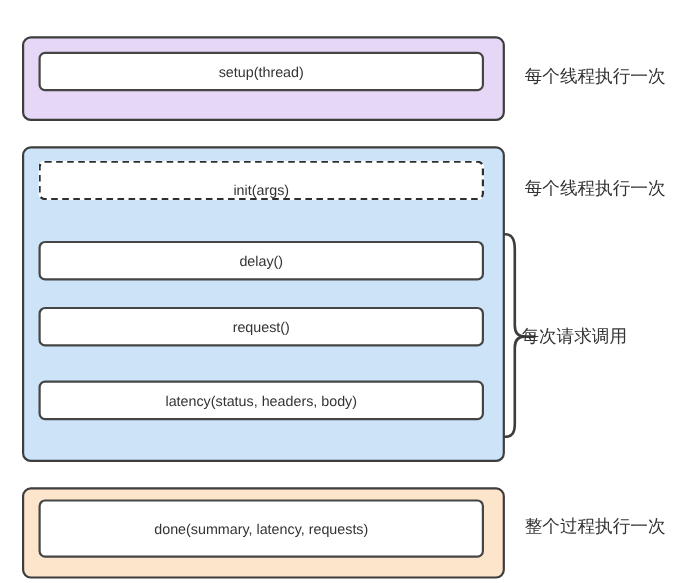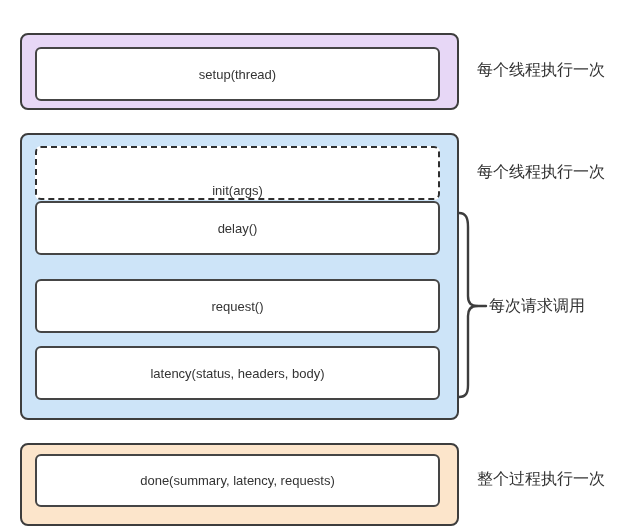--- a/index.html
+++ b/index.html
@@ -18,49 +18,49 @@
     border-radius:8px;
     box-sizing:border-box;
   }
   .container-setup{top:33px;height:77px;background:#e7d7f6;}
   .container-thread{top:133px;height:287px;background:#cde4f8;}
   .container-done{top:443px;height:83px;background:#fce5cb;}
   .func-box{
     position:absolute;
     left:13px;
     width:405px;
-    height:54px;
+    height:36px;
     background:#ffffff;
     border:2px solid #454545;
     border-radius:6px;
     box-sizing:border-box;
     display:flex;
     align-items:center;
     justify-content:center;
     font-size:13px;
     color:#333333;
   }
   .func-box.dashed{border:2px dashed #2f2f2f;}
   .setup-inner{top:12px;}
   .init-inner{top:11px;align-items:flex-end;}
-  .delay-inner{top:66px;}
+  .delay-inner{top:84px;}
   .request-inner{top:144px;}
   .response-inner{top:211px;}
   .done-inner{top:9px;height:53px;}
   .side-label{
     position:absolute;
     left:477px;
     transform:translateY(-50%);
     font-size:16px;
     color:#333333;
     white-space:nowrap;
   }
   .label-setup{top:70px;}
   .label-init{top:172px;}
-  .label-brace{top:306px;left:489px;}
+  .label-brace{top:306px;left:474px;}
   .label-done{top:479px;text-align:right;}
   .brace-svg{
     position:absolute;
     left:456px;
     top:208px;
     width:36px;
     height:196px;
   }
 </style>
 </head>

